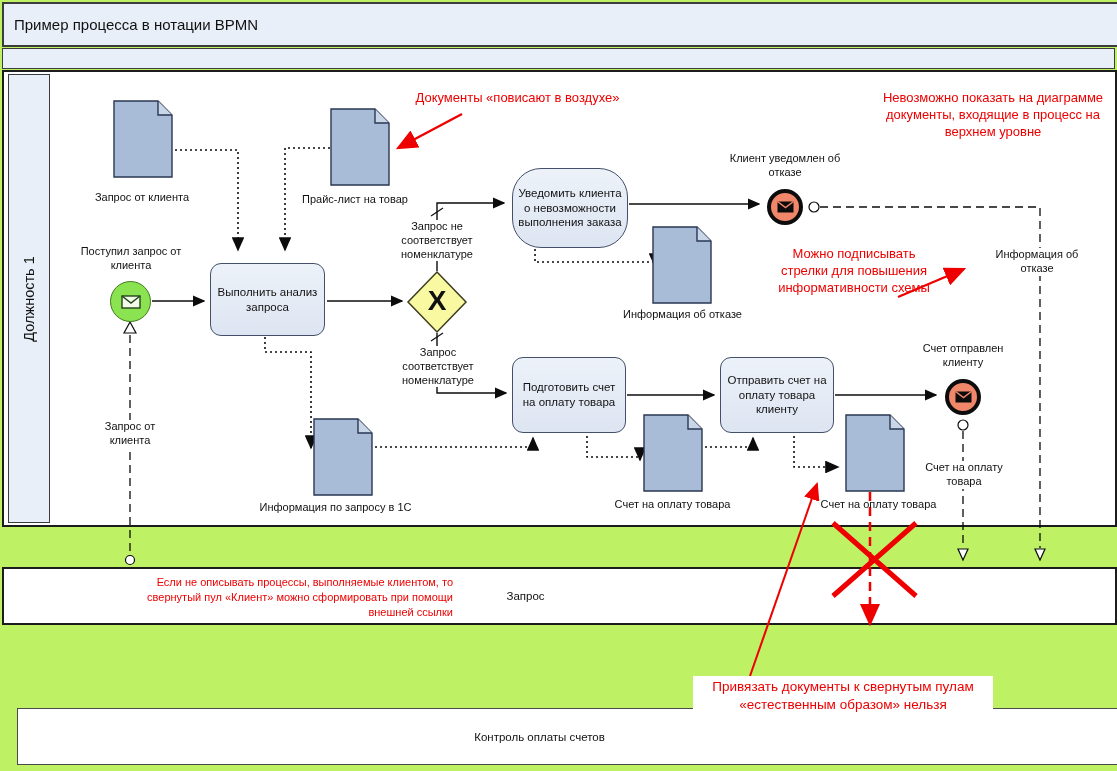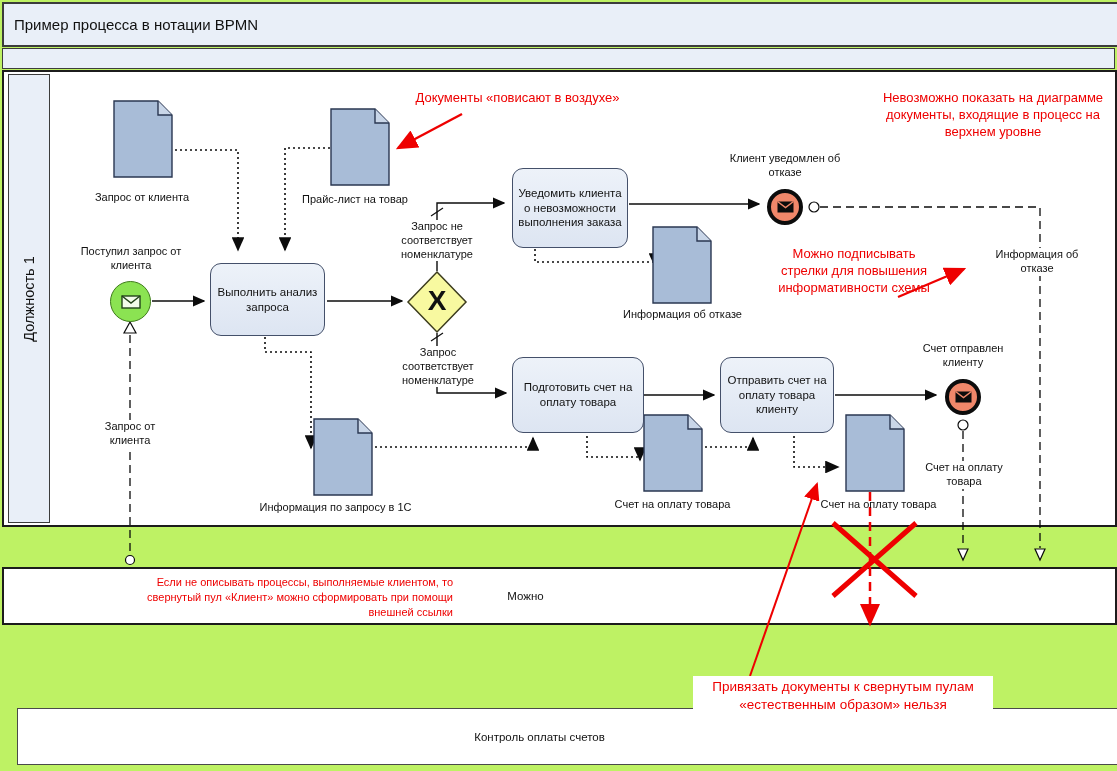--- a/index.html
+++ b/index.html
@@ -47,21 +47,21 @@
     <span>Пример процесса в нотации BPMN</span>
   </div>
   <div class="abs band"></div>
 
   <div class="abs mainpool"></div>
   <div class="abs lanestrip">
     <span>Должность 1</span>
   </div>
 
   <div class="abs pool pool-client">
-    <span class="plabel">Можно</span>
+    <span class="plabel">Запрос</span>
   </div>
   <div class="abs pool pool-billing">
     <span class="plabel">Контроль оплаты счетов</span>
   </div>
 
   <svg class="overlay" width="1117" height="771" viewBox="0 0 1117 771">
     <defs>
       <marker id="ab" markerWidth="9" markerHeight="8" refX="8" refY="4" orient="auto">
         <path d="M0,0 L9,4 L0,8 z" fill="#0c0c0c"></path>
       </marker>
@@ -184,22 +184,22 @@
 
   <div class="abs lbl" style="left:904px;top:342px;width:118px;">Счет отправлен клиенту</div>
   <div class="abs event end-event" style="left:945px;top:379px;">
     <svg width="17" height="12">
       <rect x="0.5" y="0.5" width="16" height="11" fill="#0c0c0c"></rect>
       <path d="M0.5,0.5 L8.5,6.5 L16.5,0.5" fill="none" stroke="#F0876A" stroke-width="1.4"></path>
     </svg>
   </div>
 
   <div class="abs task" style="left:210px;top:263px;width:115px;height:73px;">Выполнить анализ запроса</div>
-  <div class="abs task" style="left:512px;top:168px;width:116px;height:80px;">Уведомить клиента о невозможности выполнения заказа</div>
-  <div class="abs task" style="left:512px;top:357px;width:132px;height:76px;">Подготовить счет на оплату товара</div>
+  <div class="abs task" style="left:512px;top:168px;width:116px;height:80px;border-radius:29px;">Уведомить клиента о невозможности выполнения заказа</div>
+  <div class="abs task" style="left:512px;top:357px;width:114px;height:76px;">Подготовить счет на оплату товара</div>
   <div class="abs task" style="left:720px;top:357px;width:114px;height:76px;">Отправить счет на оплату товара клиенту</div>
 
   <div class="abs gwx" style="left:423px;top:287px;width:28px;">X</div>
 
   <div class="abs lbl onwhite" style="left:385px;top:220px;width:104px;">Запрос не соответствует номенклатуре</div>
   <div class="abs lbl onwhite" style="left:390px;top:346px;width:96px;">Запрос соответствует номенклатуре</div>
   <div class="abs lbl onwhite" style="left:92px;top:420px;width:76px;">Запрос от клиента</div>
   <div class="abs lbl onwhite" style="left:982px;top:248px;width:110px;">Информация об отказе</div>
   <div class="abs lbl onwhite" style="left:916px;top:461px;width:96px;">Счет на оплату товара</div>
 

